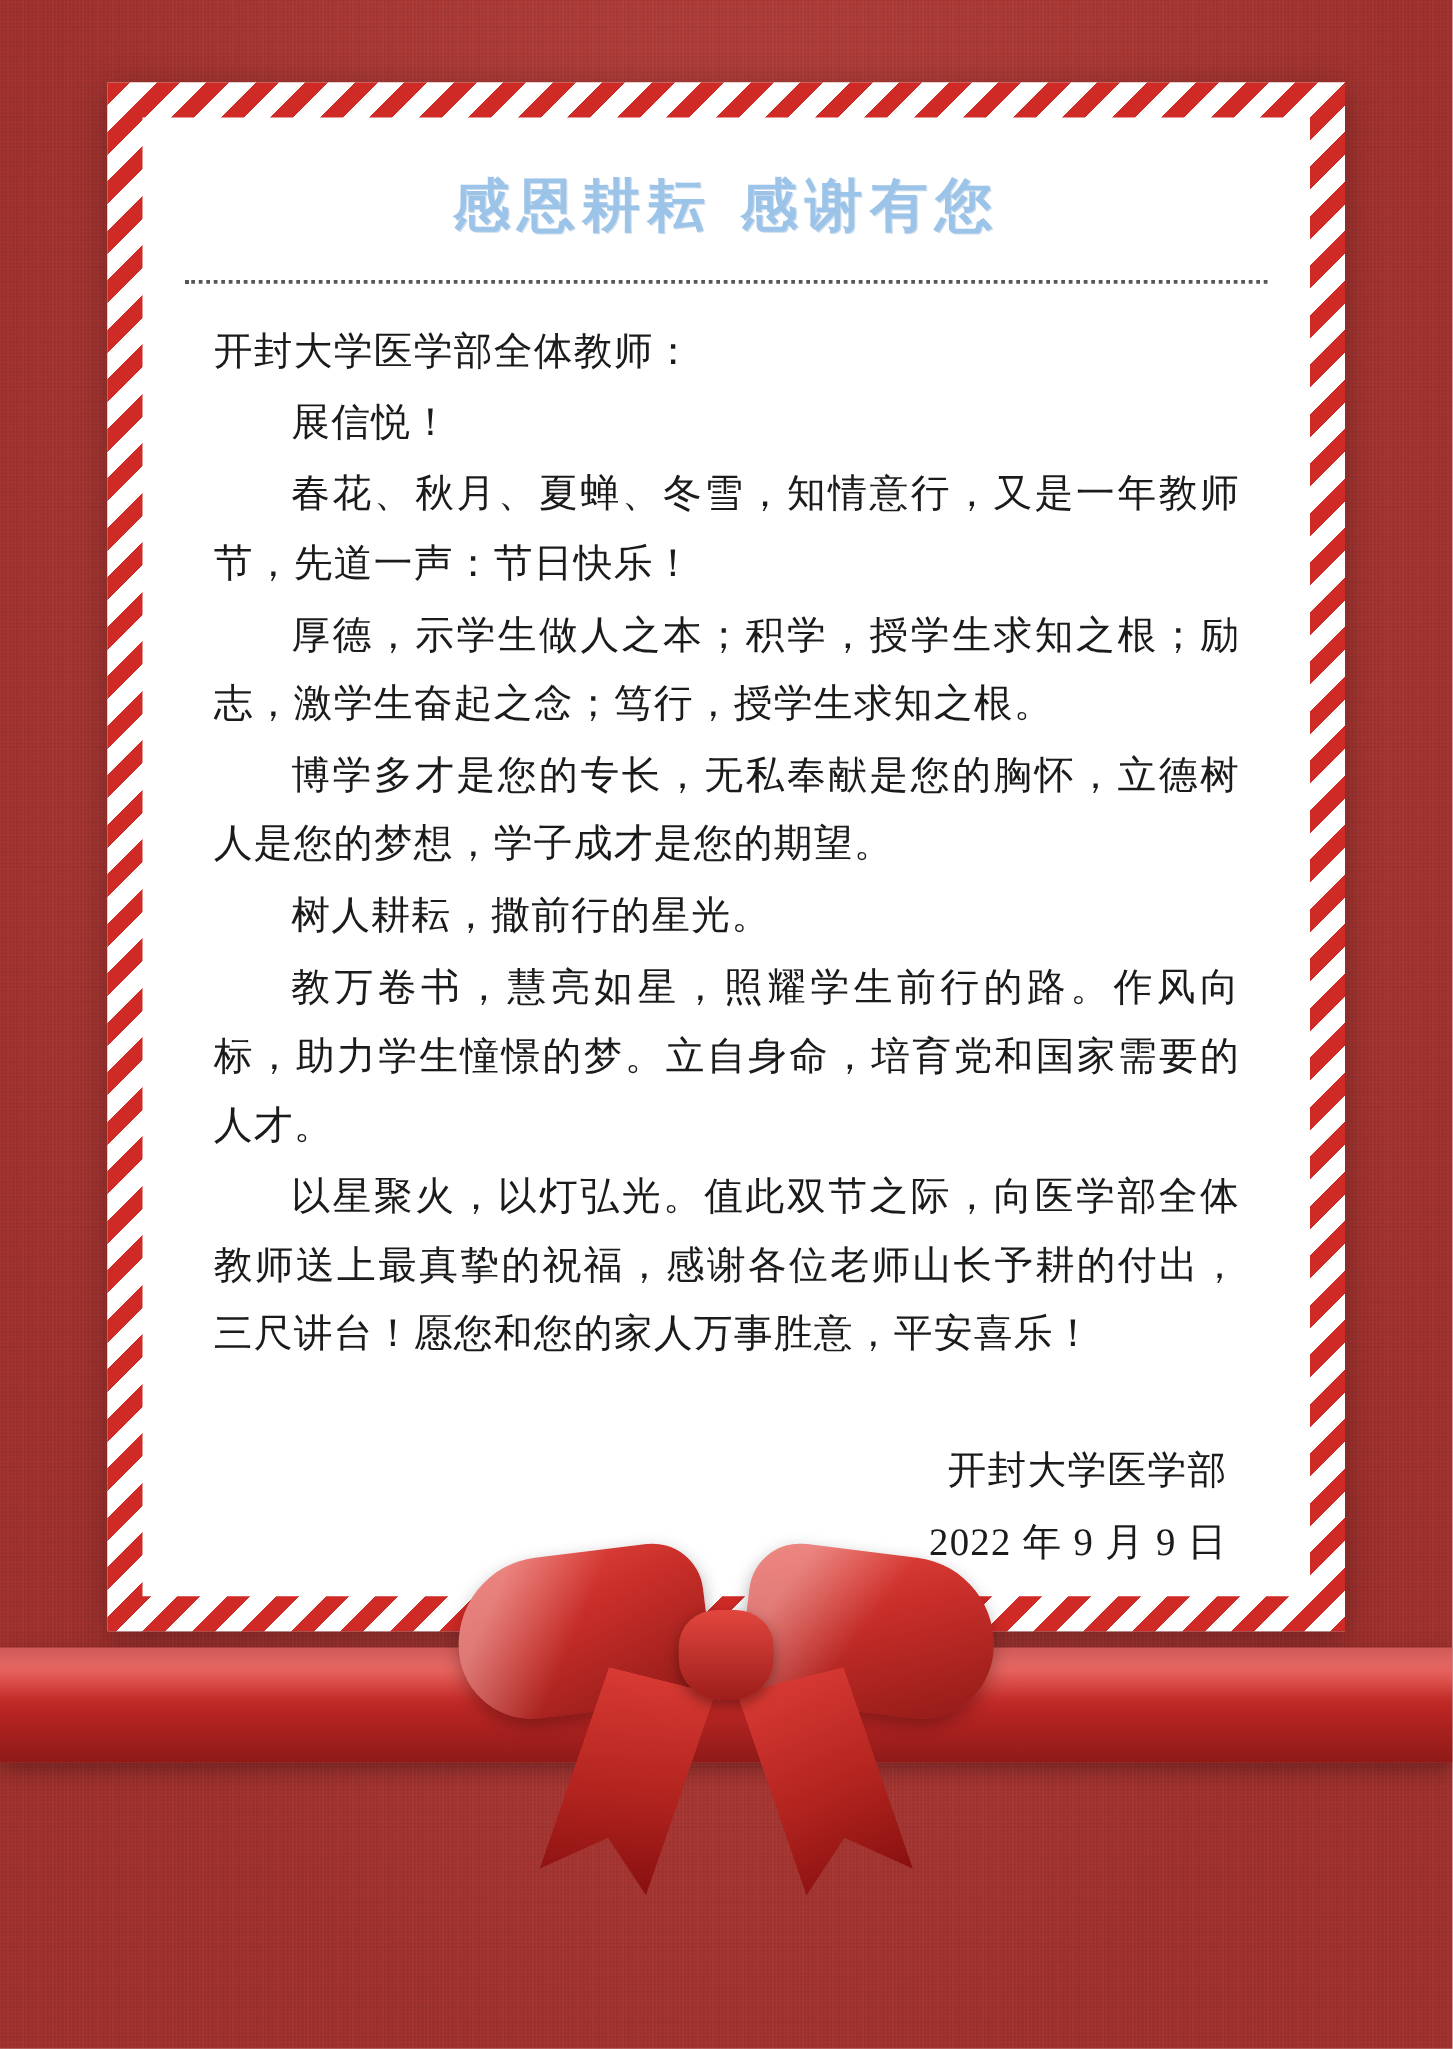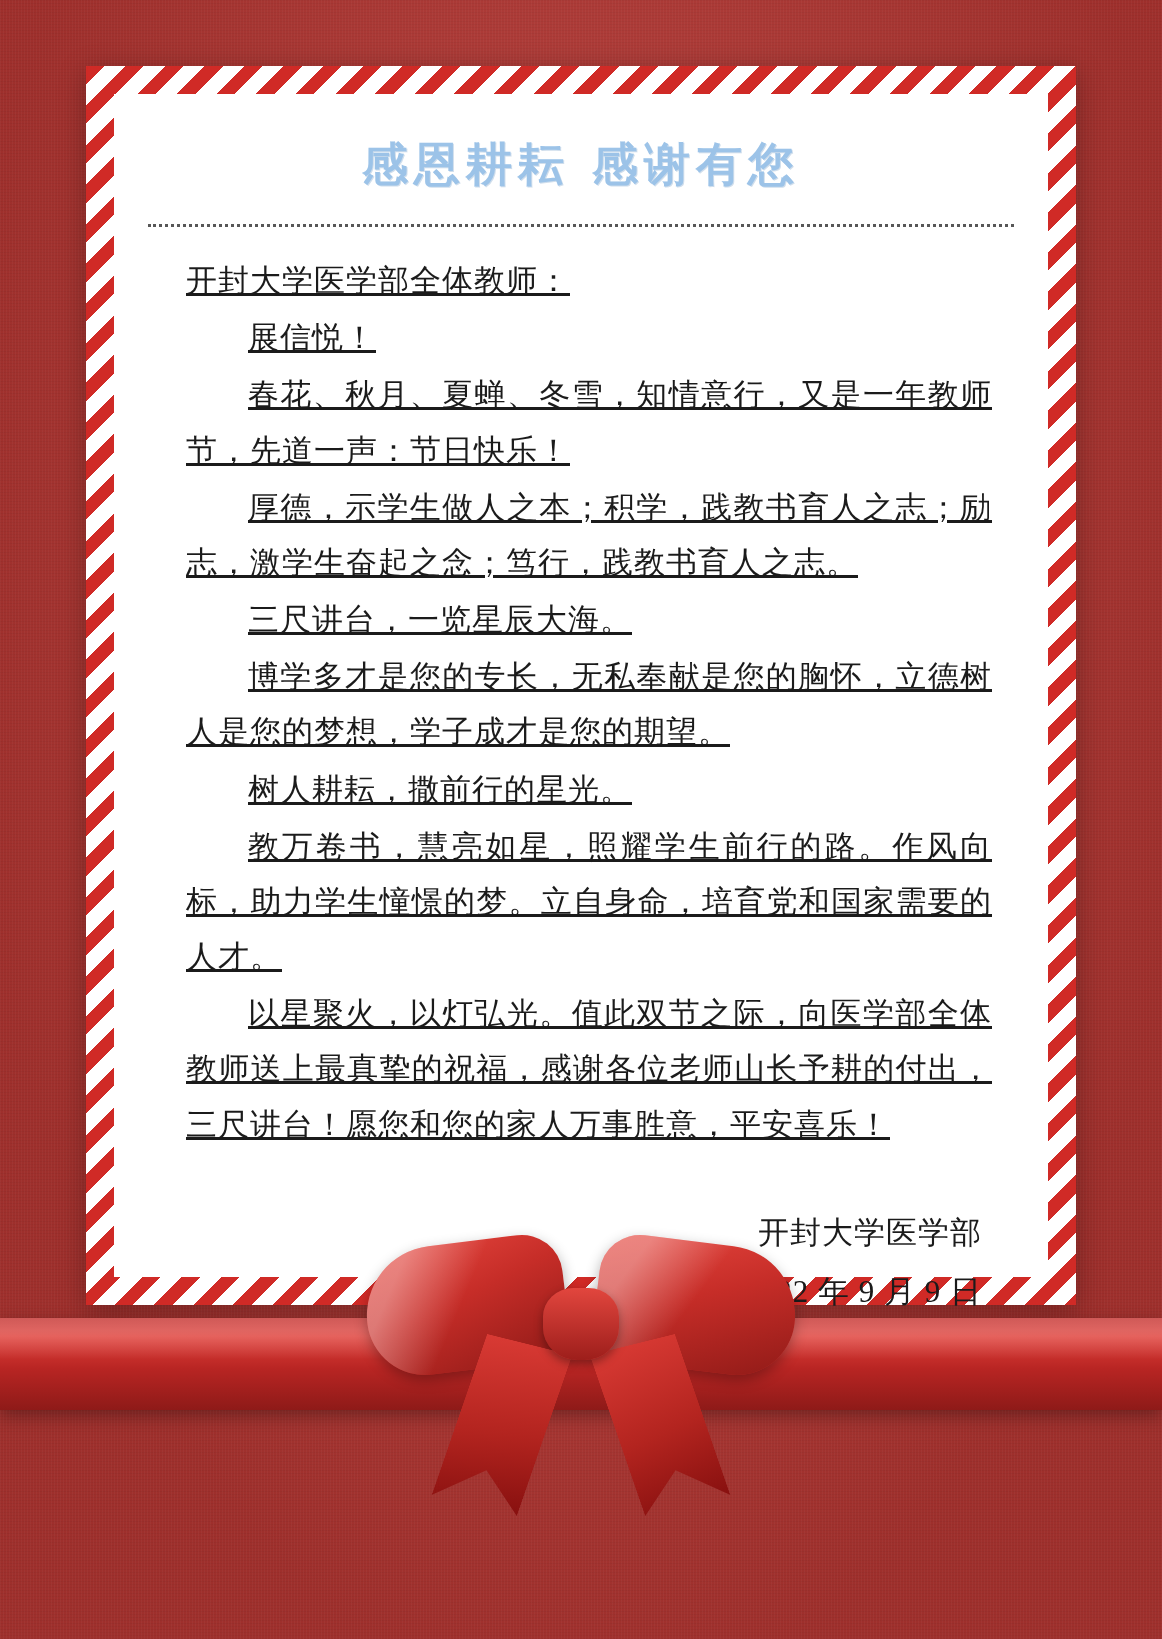--- a/index.html
+++ b/index.html
@@ -79,24 +79,23 @@
   
   .letter {
     padding: 26px 56px 0 56px;
     font-family: "Liberation Serif", "DejaVu Serif", serif;
     font-size: 31px;
     line-height: 1.78;
     color: #1b1b1b;
     letter-spacing: 1px;
   }
   .letter p {
-    margin: 0 0 2px 16px;
+    margin: 0 0 2px 1px;
     text-align: justify;
     text-justify: inter-ideograph;
-    text-decoration: underline;
   }
   .salutation {
     text-indent: 0;
   }
   .indent {
     text-indent: 2em;
   }
   .signature-block {
     margin-top: 52px;
     text-align: right;
@@ -197,22 +196,21 @@
 
     <div class="header">
       <h1 class="title">感恩耕耘  感谢有您</h1>
       <hr class="divider">
     </div>
 
     <div class="letter">
       <p class="salutation">开封大学医学部全体教师：</p>
       <p class="indent">展信悦！</p>
       <p class="indent">春花、秋月、夏蝉、冬雪，知情意行，又是一年教师节，先道一声：节日快乐！</p>
-      <p class="indent">厚德，示学生做人之本；积学，践教书育人之志；励志，激学生奋起之念；笃行，践教书育人之志。</p>
-      <p class="indent">三尺讲台，一览星辰大海。</p>
+      <p class="indent">厚德，示学生做人之本；积学，授学生求知之根；励志，激学生奋起之念；笃行，授学生求知之根。</p>
       <p class="indent">博学多才是您的专长，无私奉献是您的胸怀，立德树人是您的梦想，学子成才是您的期望。</p>
       <p class="indent">树人耕耘，撒前行的星光。</p>
       <p class="indent">教万卷书，慧亮如星，照耀学生前行的路。作风向标，助力学生憧憬的梦。立自身命，培育党和国家需要的人才。</p>
       <p class="indent">以星聚火，以灯弘光。值此双节之际，向医学部全体教师送上最真挚的祝福，感谢各位老师山长予耕的付出，三尺讲台！愿您和您的家人万事胜意，平安喜乐！</p>
 
       <div class="signature-block">
         <div>开封大学医学部</div>
         <div>2022 年 9 月 9 日</div>
       </div>
     </div>

